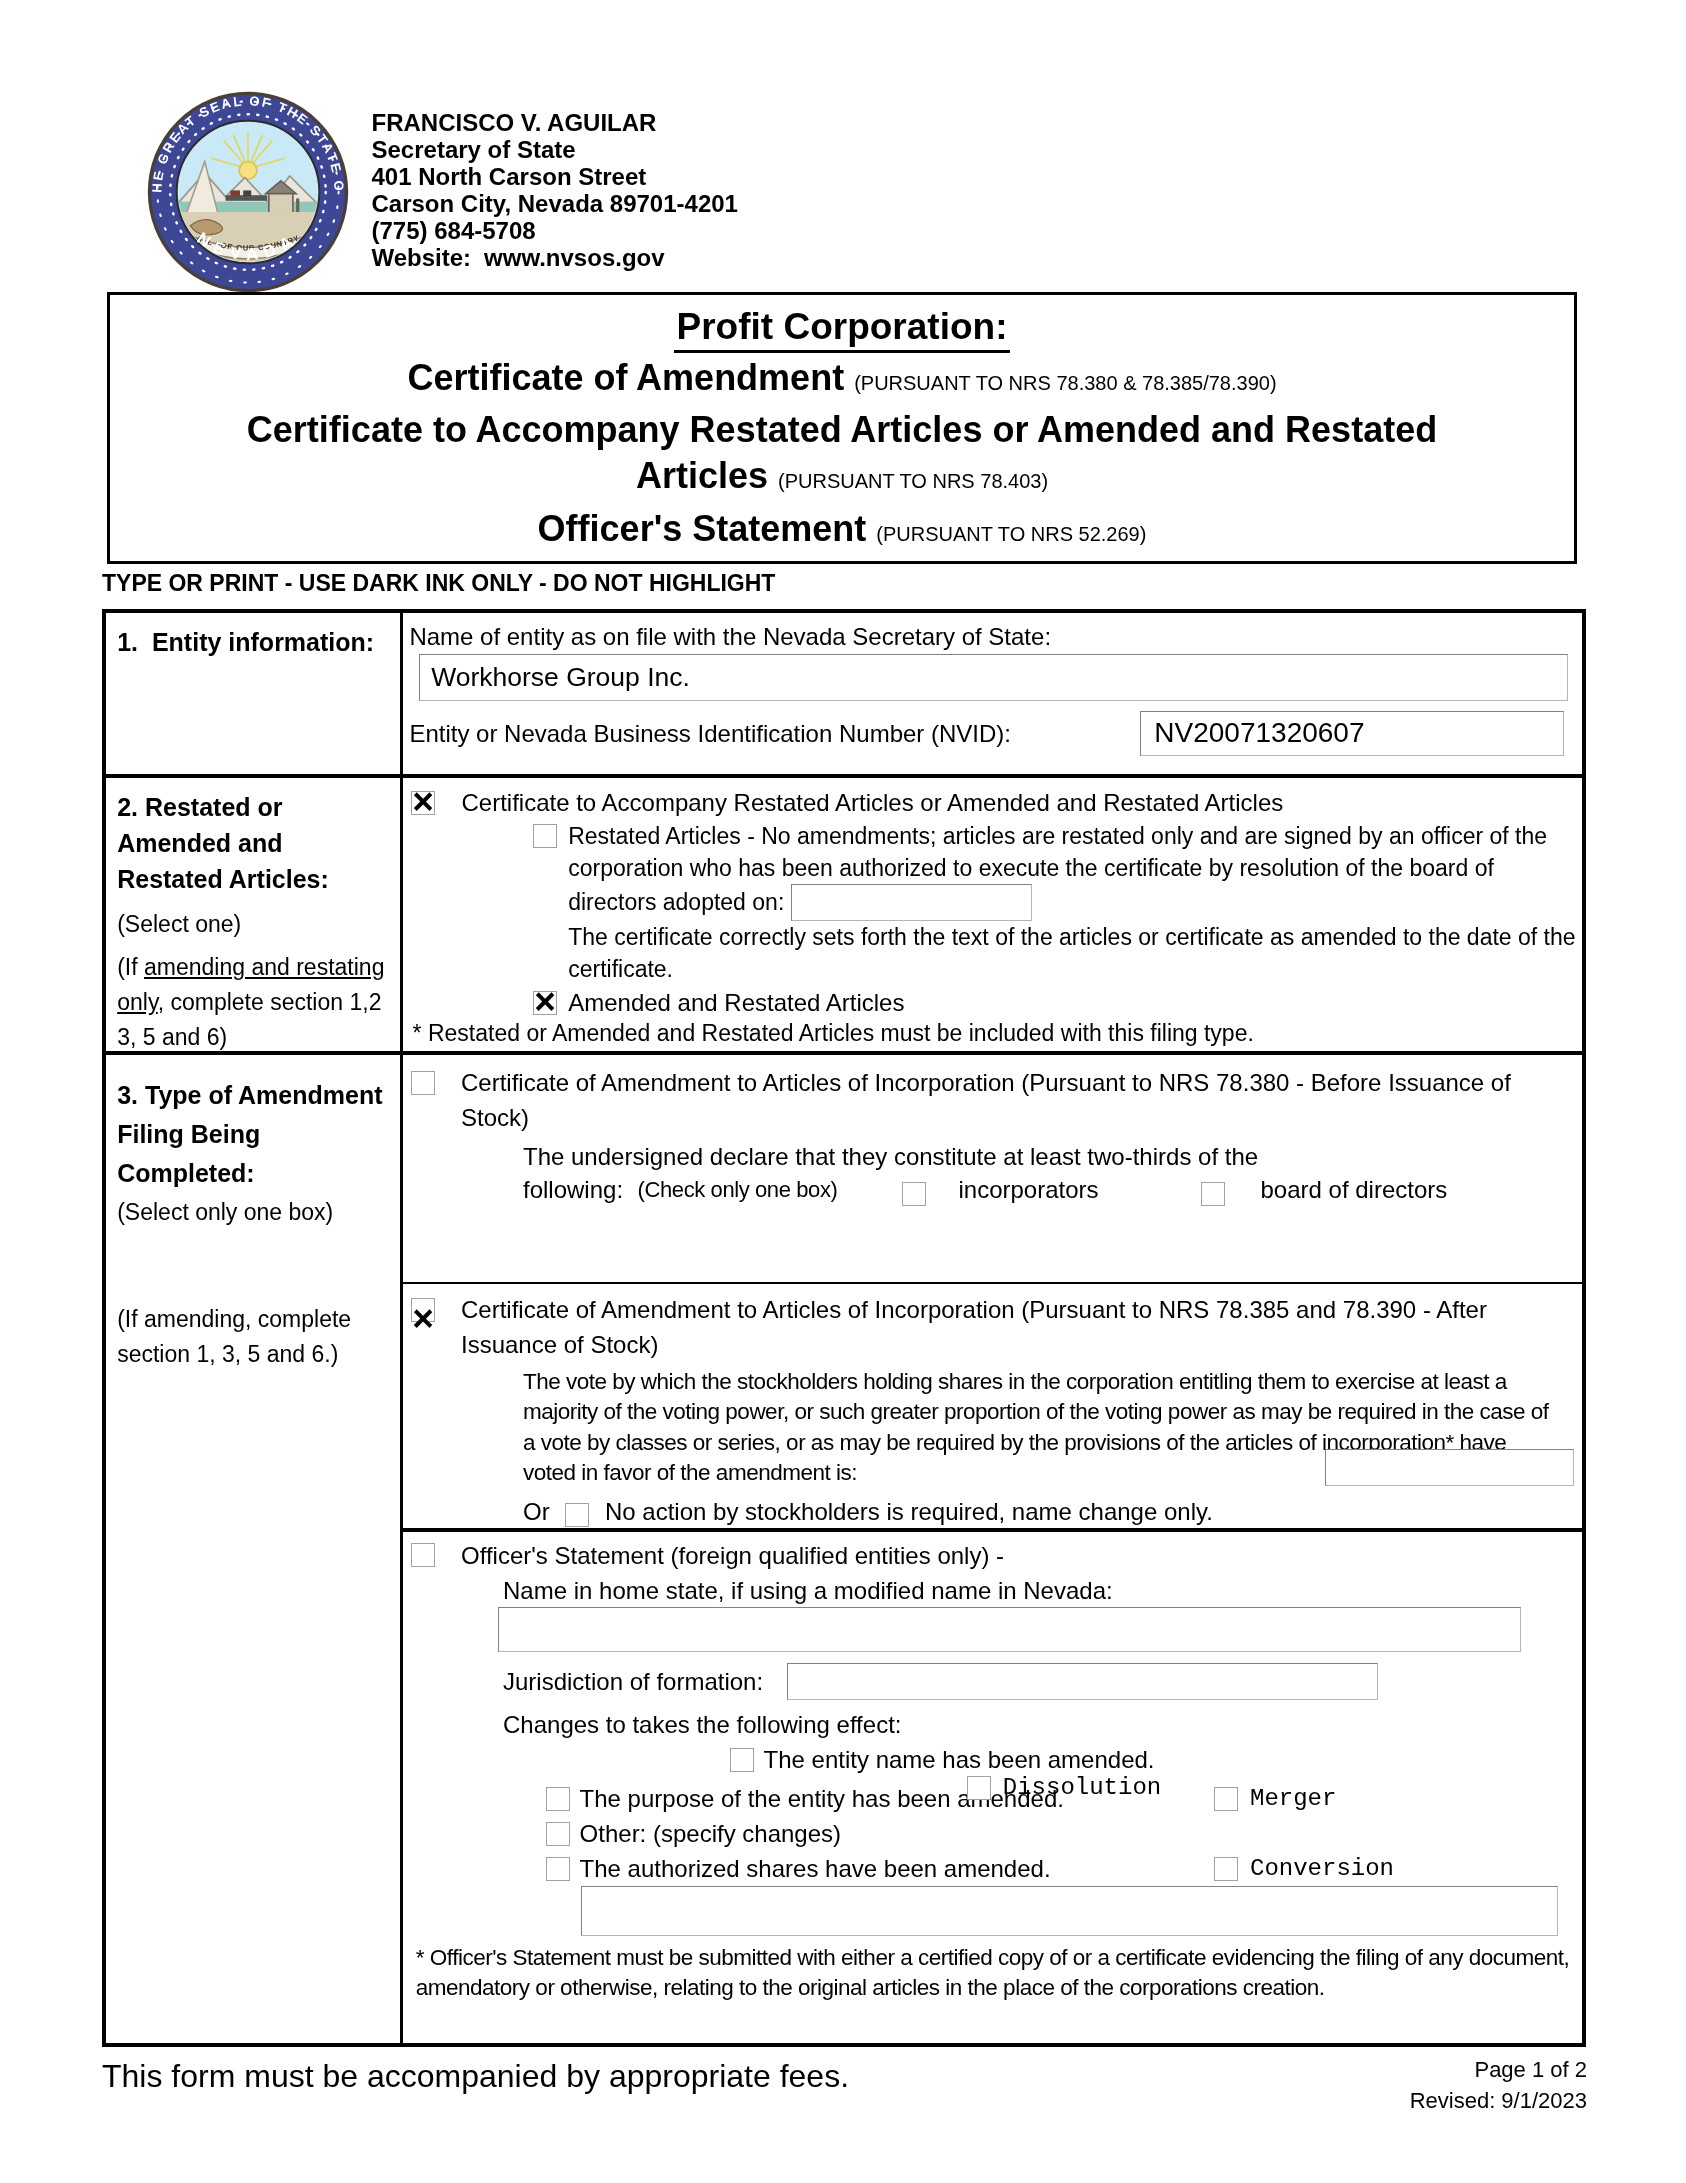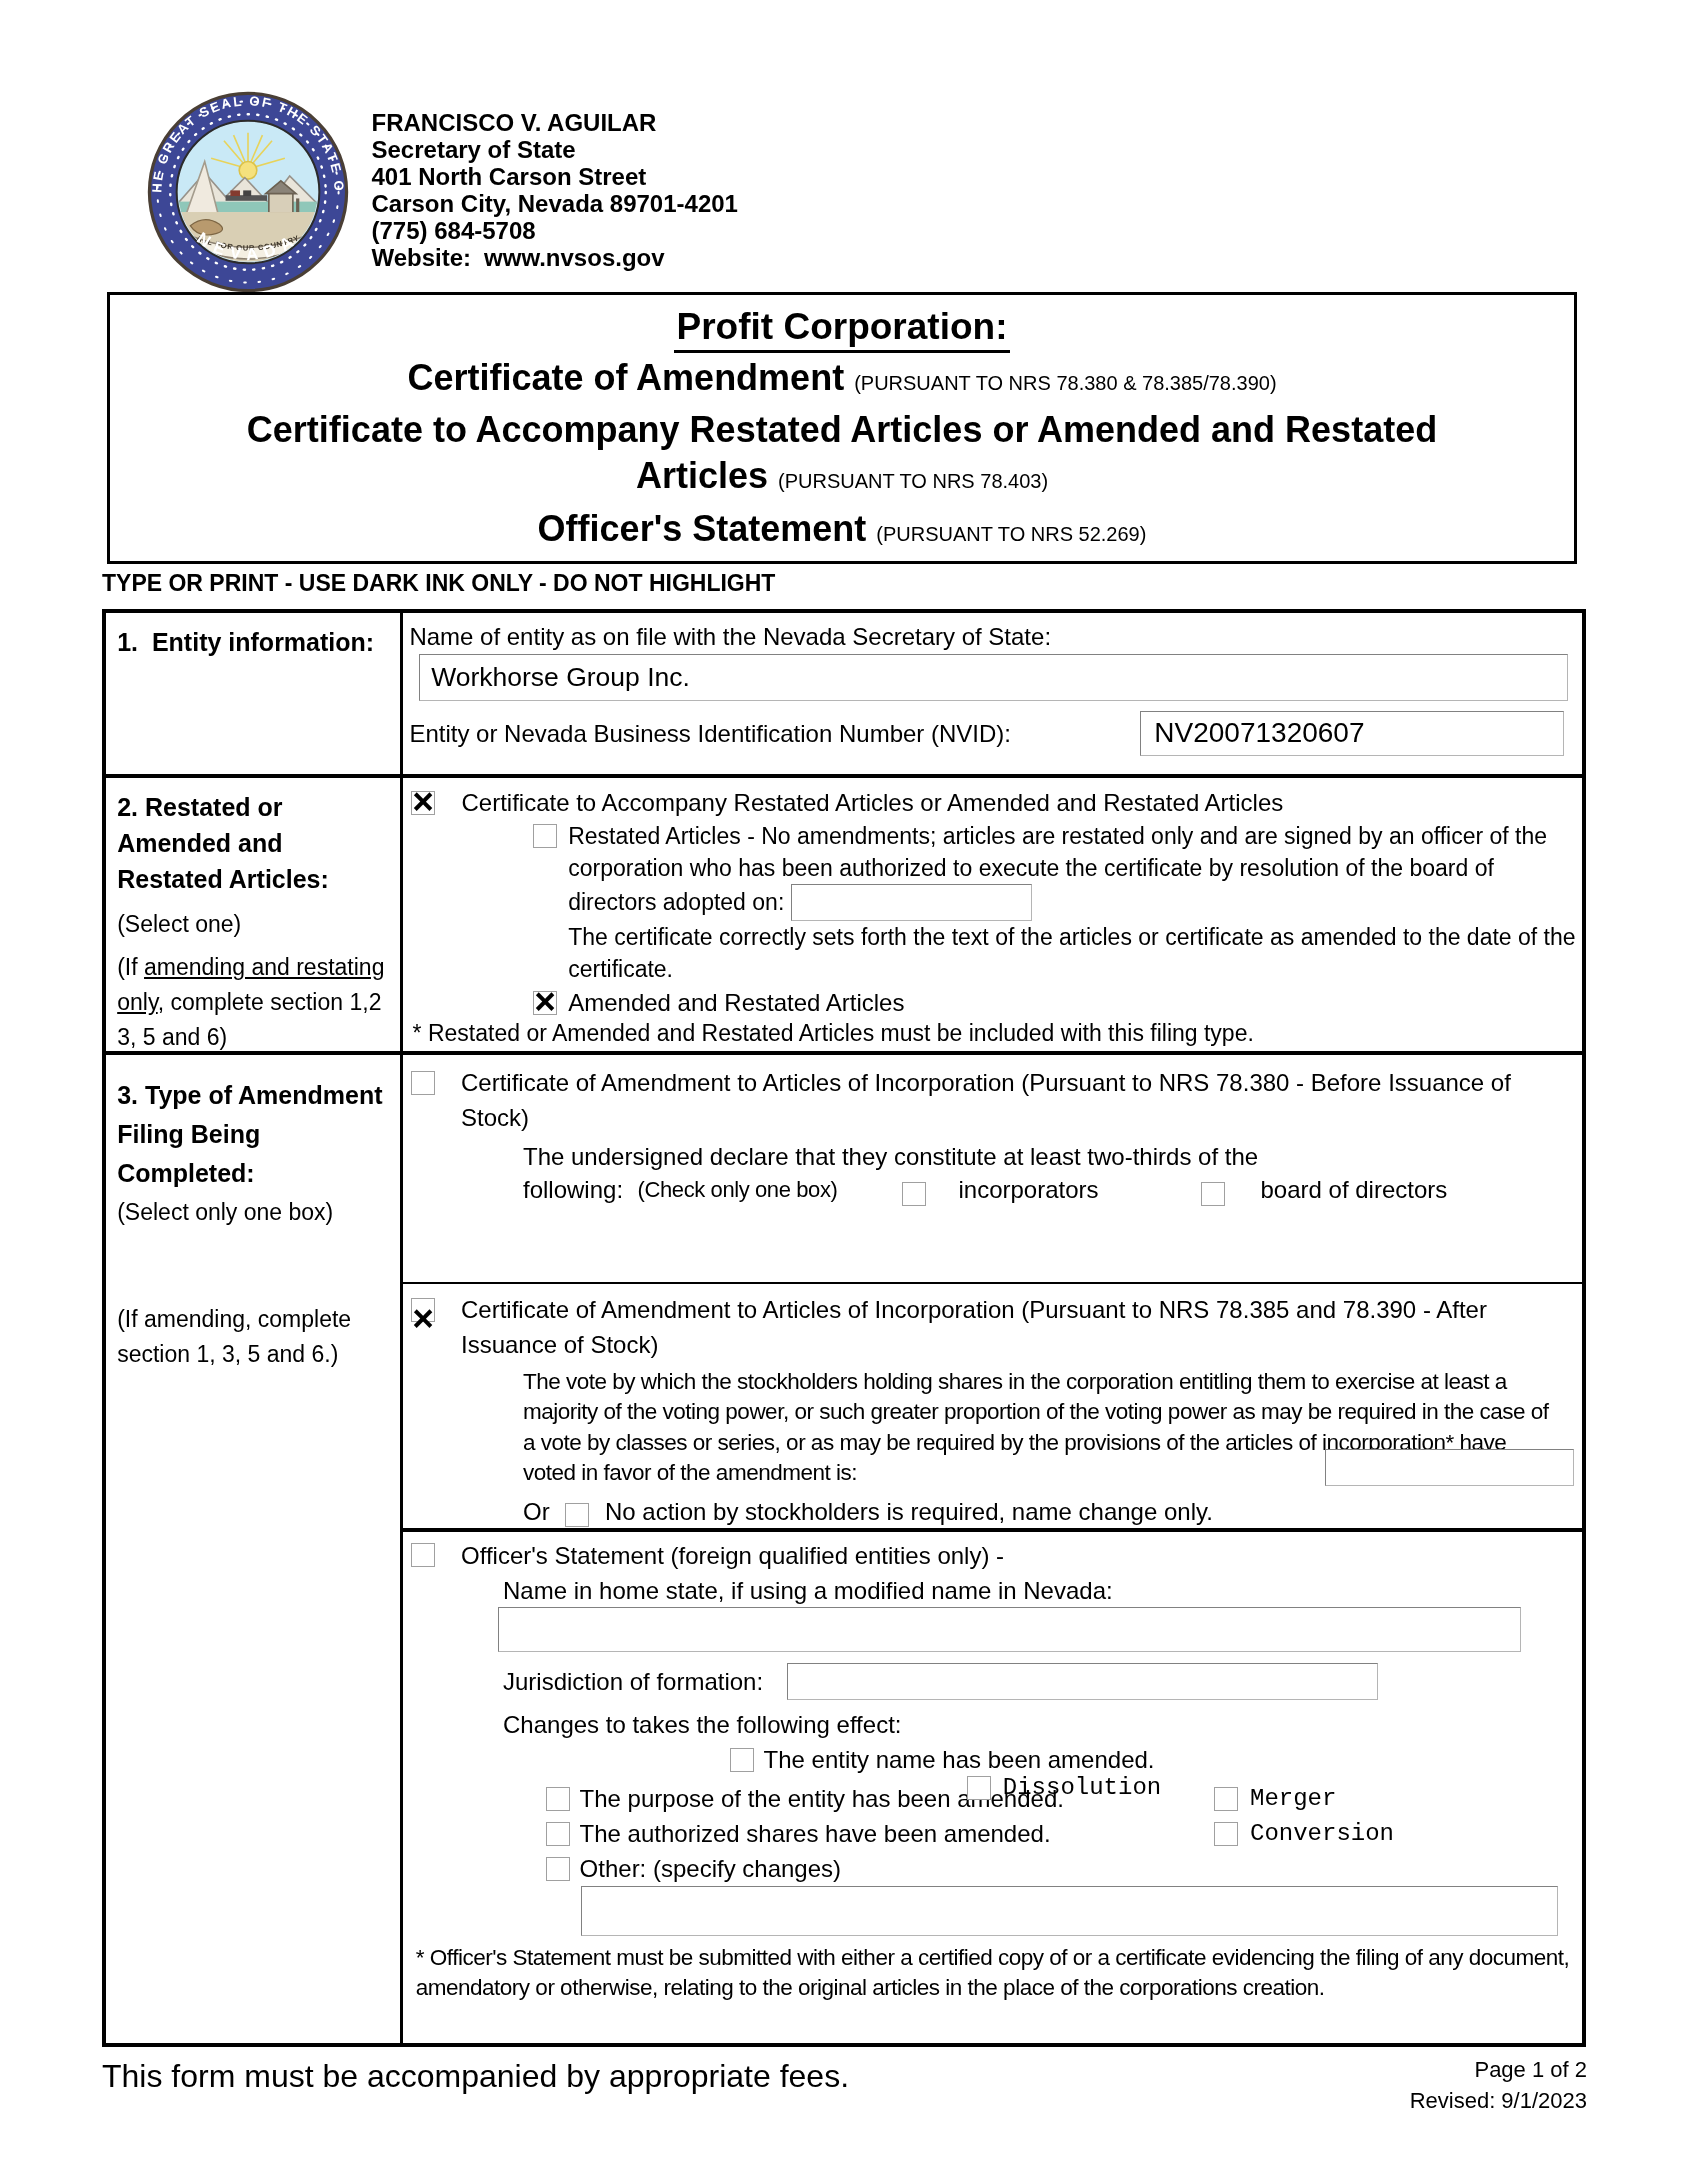--- a/index.html
+++ b/index.html
@@ -325,31 +325,31 @@
               <span class="optlabel">The purpose of the entity has been amended.</span>
             </span>
             <span class="opt-right">
               <span class="cb"></span>
               <span class="optlabel">Merger</span>
             </span>
           </div>
           <div class="opt-row">
             <span class="opt-left">
               <span class="cb"></span>
-              <span class="optlabel">The authorized shares have been amended.</span>
-            </span>
-            <span class="opt-right">
-              <span class="cb"></span>
-              <span class="optlabel">Conversion</span>
+              <span class="optlabel">Other: (specify changes)</span>
             </span>
           </div>
           <div class="opt-row">
             <span class="opt-left">
               <span class="cb"></span>
-              <span class="optlabel">Other: (specify changes)</span>
+              <span class="optlabel">The authorized shares have been amended.</span>
+            </span>
+            <span class="opt-right">
+              <span class="cb"></span>
+              <span class="optlabel">Conversion</span>
             </span>
           </div>
           <div class="field other-field"></div>
           <div class="footnoteC cond">* Officer's Statement must be submitted with either a certified copy of or a certificate evidencing the filing of any document, amendatory or otherwise, relating to the original articles in the place of the corporations creation.</div>
         </div>
 
       </div>
     </div>
   </div>
 

